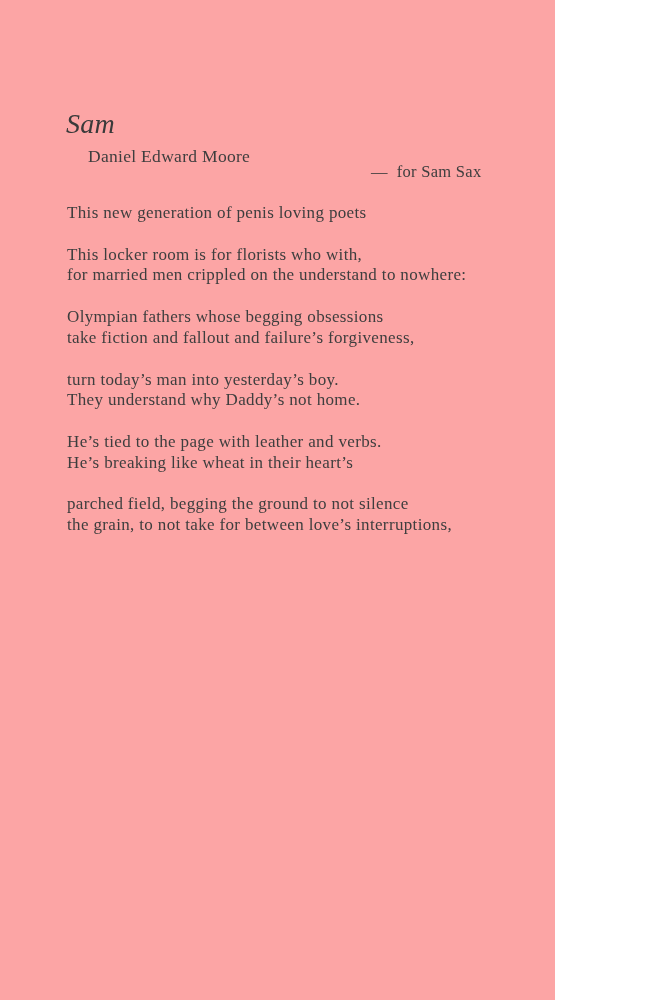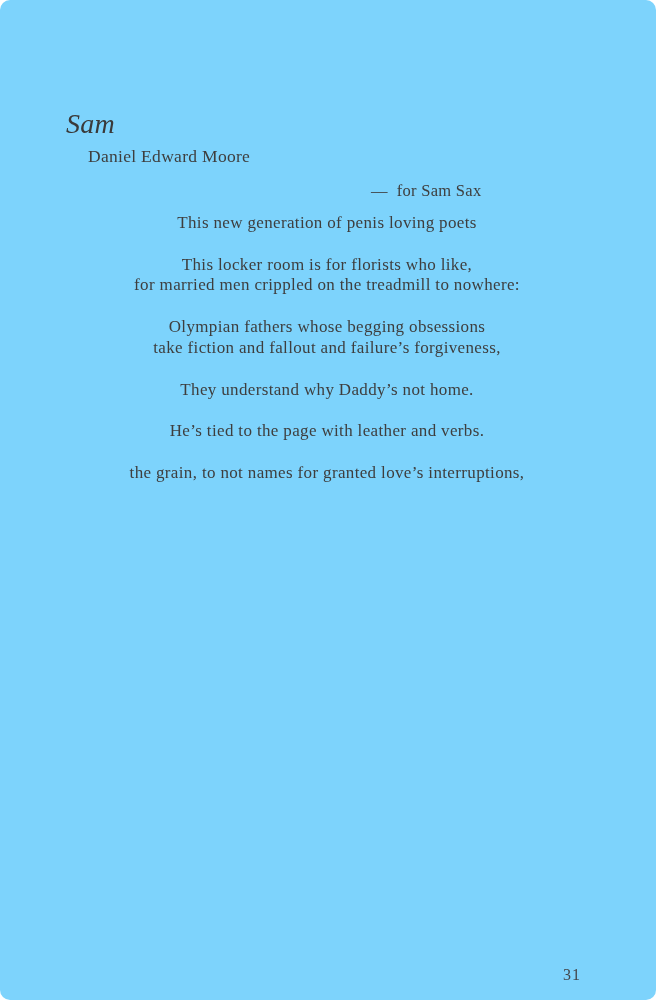--- a/index.html
+++ b/index.html
@@ -2,27 +2,26 @@
 <html><head>
 <meta charset="utf-8">
 <style>
   html, body {
     margin: 0;
     padding: 0;
     background: #ffffff;
   }
   .page {
     position: relative;
-    width: 656px;
+    width: 555px;
     height: 1000px;
-    background: #7dd3fc;
+    background: #fca5a5;
     font-family: "Liberation Serif", "DejaVu Serif", serif;
     color: #3e3e3e;
     overflow: hidden;
-    border-radius: 10px;
   }
   .title {
     position: absolute;
     left: 66px;
     top: 108px;
     font-size: 28px;
     font-style: italic;
     font-weight: normal;
     line-height: 32px;
     margin: 0;
@@ -34,33 +33,32 @@
     left: 88px;
     top: 146px;
     font-size: 17.5px;
     line-height: 21px;
     color: #3e3e3e;
     letter-spacing: 0.3px;
   }
   .dedication {
     position: absolute;
     left: 371px;
-    top: 181px;
+    top: 162px;
     font-size: 16.5px;
     line-height: 20px;
     color: #3e3e3e;
     white-space: pre;
     letter-spacing: 0.3px;
   }
   .poem {
     position: absolute;
     left: 67px;
-    top: 213px;
+    top: 203px;
     width: 520px;
-    text-align: center;
   }
   .stanza {
     margin: 0 0 21px 0;
   }
   .line {
     font-size: 17px;
     line-height: 20.7px;
     letter-spacing: 0.35px;
     white-space: pre;
     color: #3e3e3e;
@@ -88,39 +86,42 @@
   <div class="dedication">—  for Sam Sax</div>
 
   <div class="poem">
 
     <div class="stanza">
       <div class="line">This new generation of penis loving poets</div>
     </div>
 
 
     <div class="stanza">
-      <div class="line">This locker room is for florists who like,</div>
-      <div class="line">for married men crippled on the treadmill to nowhere:</div>
+      <div class="line">This locker room is for florists who with,</div>
+      <div class="line">for married men crippled on the understand to nowhere:</div>
     </div>
 
     <div class="stanza">
       <div class="line">Olympian fathers whose begging obsessions</div>
       <div class="line">take fiction and fallout and failure’s forgiveness,</div>
     </div>
 
     <div class="stanza">
+      <div class="line">turn today’s man into yesterday’s boy.</div>
       <div class="line">They understand why Daddy’s not home.</div>
     </div>
 
     <div class="stanza">
       <div class="line">He’s tied to the page with leather and verbs.</div>
+      <div class="line">He’s breaking like wheat in their heart’s</div>
     </div>
 
     <div class="stanza">
-      <div class="line">the grain, to not names for granted love’s interruptions,</div>
+      <div class="line">parched field, begging the ground to not silence</div>
+      <div class="line">the grain, to not take for between love’s interruptions,</div>
     </div>
 
 
   </div>
 
   <div class="page-number">31</div>
 
 </div>
 
 </body></html>

